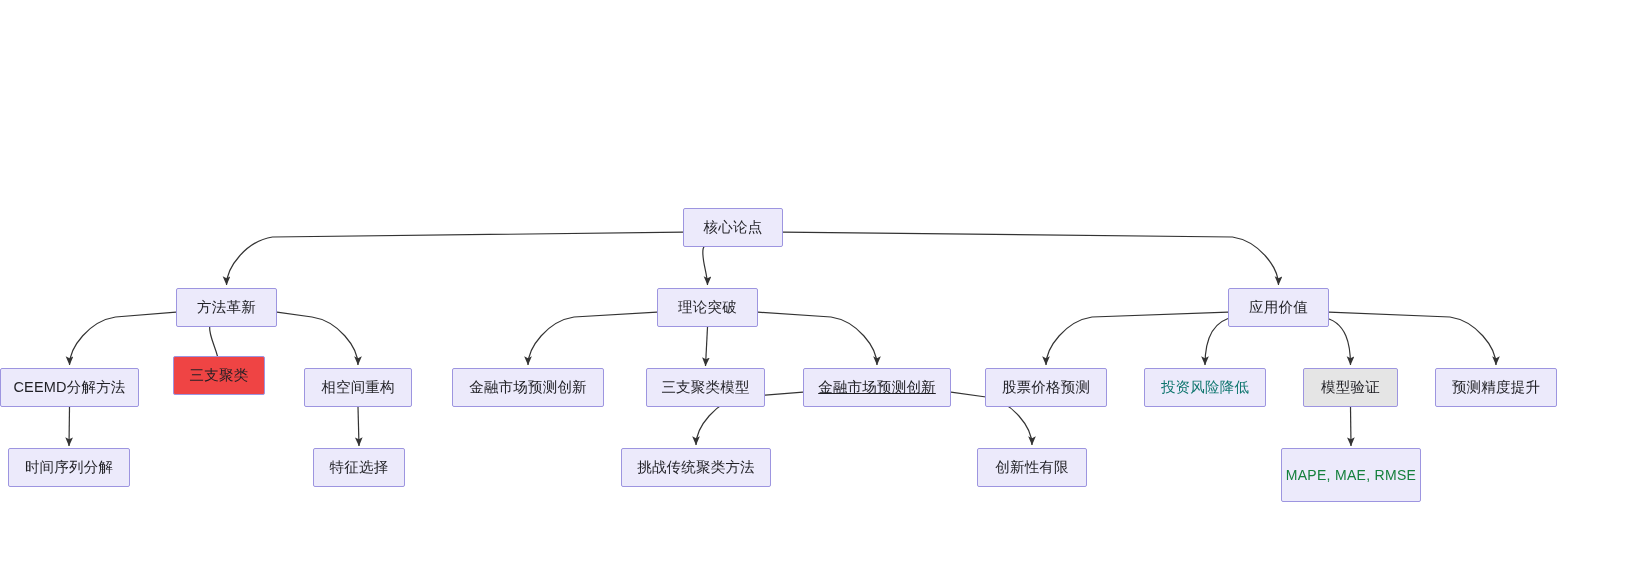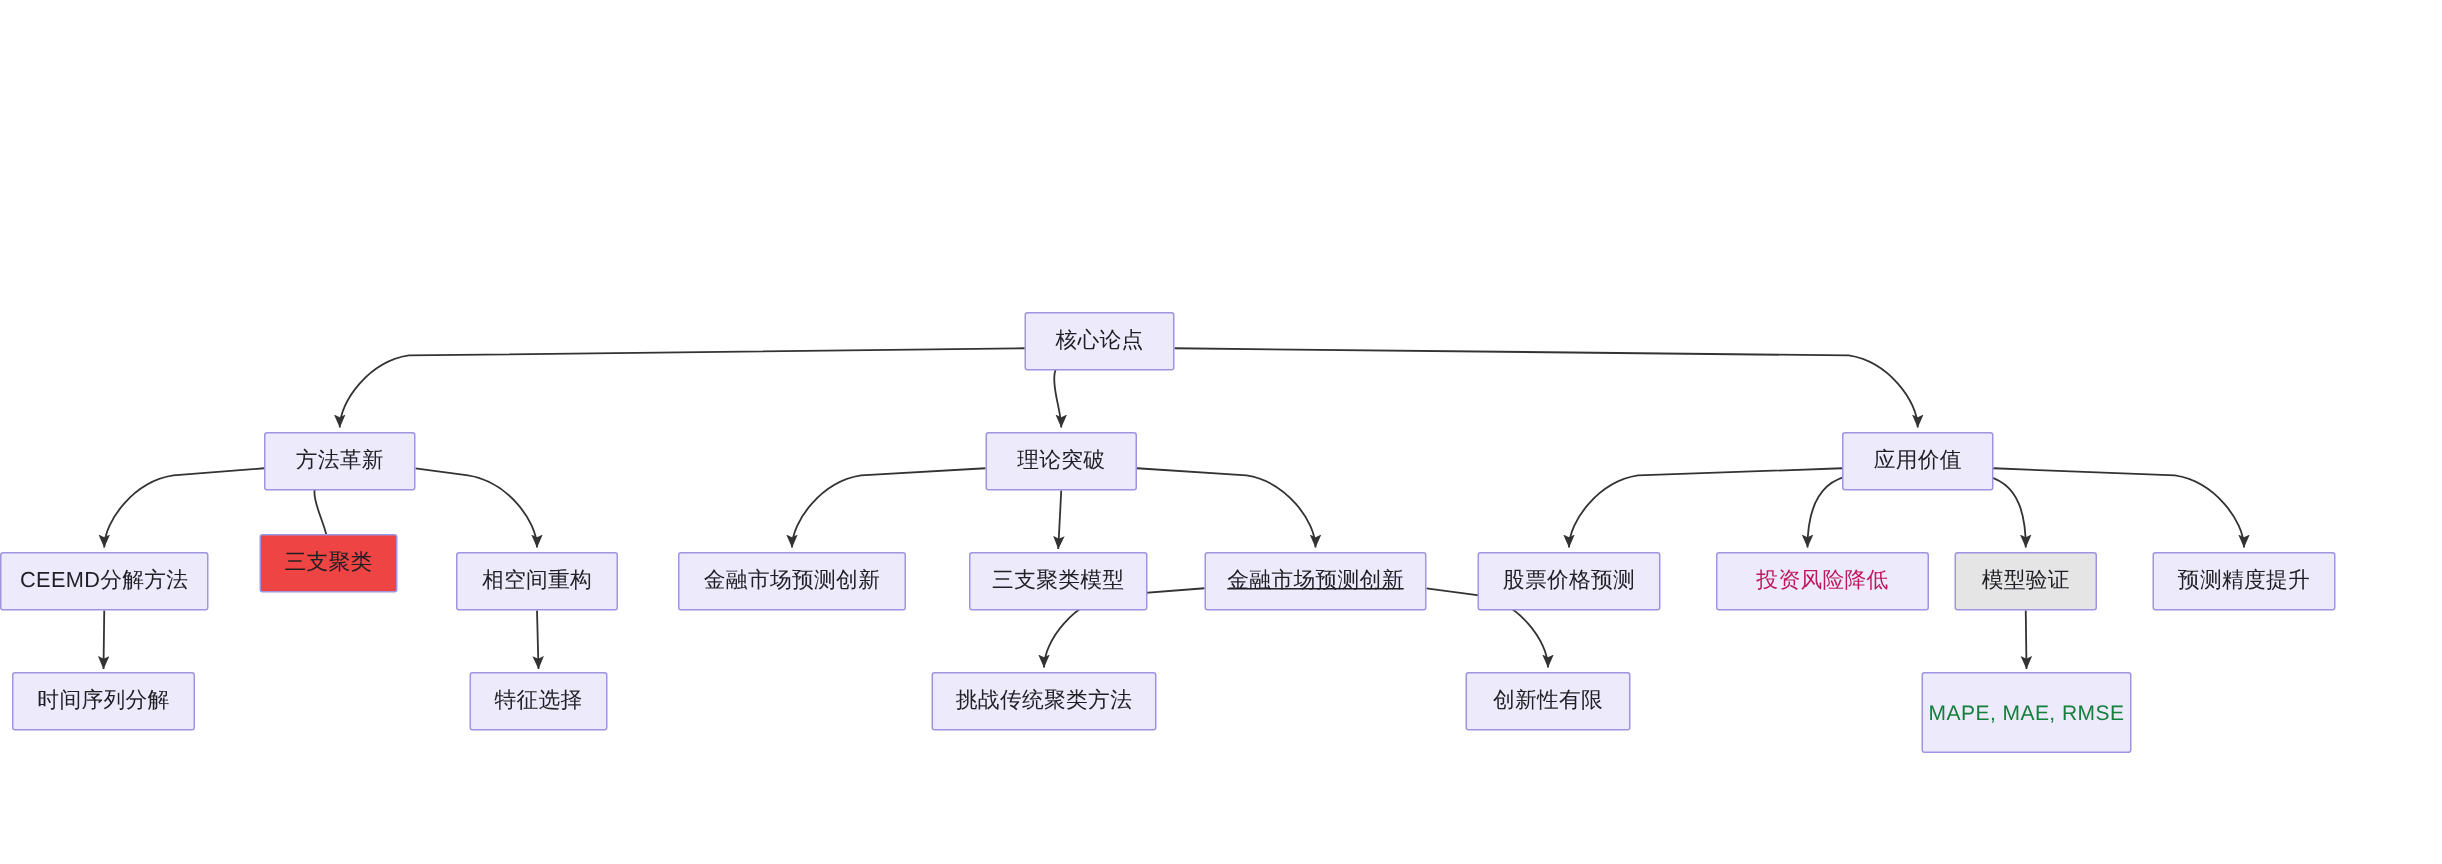--- a/index.html
+++ b/index.html
@@ -111,21 +111,21 @@
       </div>
       <div class="node" style="left: 646px; top: 368px; width: 119px; height: 39px; background: rgb(236, 234, 251); border-color: rgb(157, 149, 224); color: rgb(31, 31, 36);">
         <span class="label">三支聚类模型</span>
       </div>
       <div class="node" style="left: 803px; top: 368px; width: 148px; height: 39px; background: rgb(236, 234, 251); border-color: rgb(157, 149, 224); color: rgb(31, 31, 36); text-decoration: underline;">
         <span class="label">金融市场预测创新</span>
       </div>
       <div class="node" style="left: 985px; top: 368px; width: 122px; height: 39px; background: rgb(236, 234, 251); border-color: rgb(157, 149, 224); color: rgb(31, 31, 36);">
         <span class="label">股票价格预测</span>
       </div>
-      <div class="node" style="left: 1144px; top: 368px; width: 142px; height: 39px; background: rgb(236, 234, 251); border-color: rgb(157, 149, 224); color: #be185d; font-family: Liberation Serif, serif;">
+      <div class="node" style="left: 1144px; top: 368px; width: 122px; height: 39px; background: rgb(236, 234, 251); border-color: rgb(157, 149, 224); color: #0f766e; font-family: Liberation Serif, serif;">
         <span class="label">投资风险降低</span>
       </div>
       <div class="node" style="left: 1303px; top: 368px; width: 95px; height: 39px; background: #e5e5e5; border-color: rgb(157, 149, 224); color: rgb(31, 31, 36);">
         <span class="label">模型验证</span>
       </div>
       <div class="node" style="left: 1435px; top: 368px; width: 122px; height: 39px; background: rgb(236, 234, 251); border-color: rgb(157, 149, 224); color: rgb(31, 31, 36);">
         <span class="label">预测精度提升</span>
       </div>
       <div class="node" style="left: 8px; top: 448px; width: 122px; height: 39px; background: rgb(236, 234, 251); border-color: rgb(157, 149, 224); color: rgb(31, 31, 36);">
         <span class="label">时间序列分解</span>

